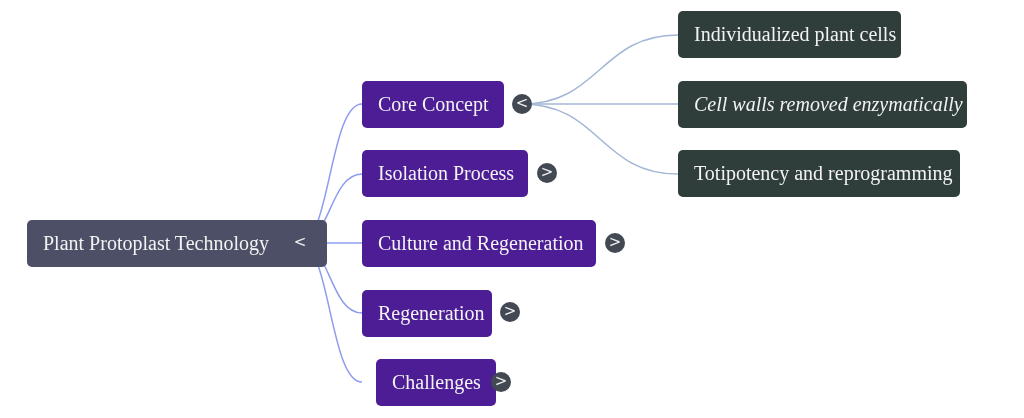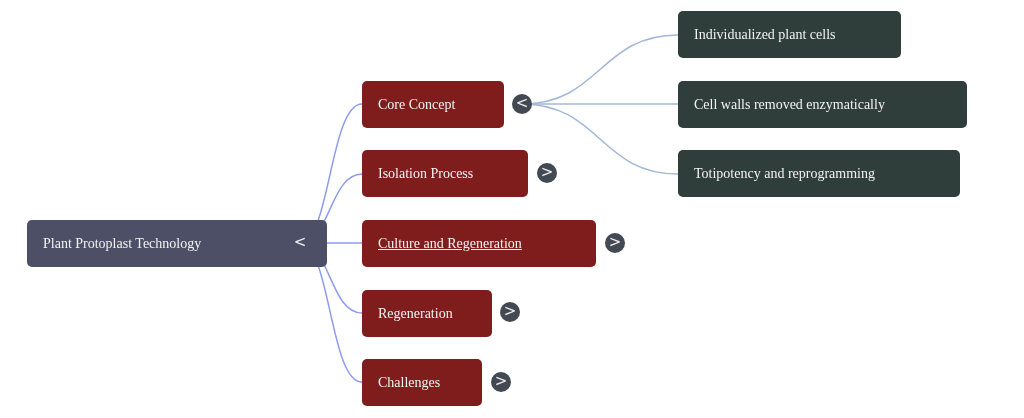--- a/index.html
+++ b/index.html
@@ -1,23 +1,23 @@
 <!DOCTYPE html>
 <html><head>
 <meta charset="utf-8">
 <style>
   html, body { margin:0; padding:0; background:#ffffff; }
   body { width:1024px; height:418px; position:relative; overflow:hidden;
          font-family:"Liberation Serif", "DejaVu Serif", serif; }
   svg.edges { position:absolute; left:0; top:0; width:1024px; height:418px; }
-  .node { position:absolute; box-sizing:border-box; color:#f3f3f3; font-size:14px;
+  .node { position:absolute; box-sizing:border-box; color:#f3f3f3; font-size:20px;
           display:flex; align-items:center; padding-left:16px; border-radius:5px;
           height:47px; white-space:nowrap; }
   .root { background:#4d4f66; }
-  .l1 { background:#7f1d1d; }
+  .l1 { background:#4c1d95; }
   .l2 { background:#2f3e3b; }
   .toggle { position:absolute; width:20px; height:20px; border-radius:50%;
             background:#424953; color:#f0f0f0; font-size:15px; line-height:19px;
             text-align:center; font-family:"DejaVu Sans", sans-serif; cursor:pointer; }
   .toggle.root-t { background:#4d4f66; }
 </style>
 </head>
 <body>
 
 <svg class="edges">
@@ -39,36 +39,36 @@
 <div class="node l1" style="left:362px;top:81px;width:142px;">
   <span>Core Concept</span>
 </div>
 <div class="toggle" style="left:512px;top:94px;">&lt;</div>
 
 <div class="node l1" style="left:362px;top:150px;width:166px;">
   <span>Isolation Process</span>
 </div>
 <div class="toggle" style="left:537px;top:163px;">&gt;</div>
 
-<div class="node l1" style="left:362px;top:220px;width:234px;text-decoration:underline;">
+<div class="node l1" style="left:362px;top:220px;width:234px;">
   <span>Culture and Regeneration</span>
 </div>
 <div class="toggle" style="left:605px;top:233px;">&gt;</div>
 
 <div class="node l1" style="left:362px;top:290px;width:130px;">
   <span>Regeneration</span>
 </div>
 <div class="toggle" style="left:500px;top:302px;">&gt;</div>
 
-<div class="node l1" style="left:362px;top:359px;width:120px;">
+<div class="node l1" style="left:376px;top:359px;width:120px;">
   <span>Challenges</span>
 </div>
 <div class="toggle" style="left:491px;top:372px;">&gt;</div>
 
 <div class="node l2" style="left:678px;top:11px;width:223px;">
   <span>Individualized plant cells</span>
 </div>
-<div class="node l2" style="left:678px;top:81px;width:289px;">
+<div class="node l2" style="left:678px;top:81px;width:289px;font-style:italic;">
   <span>Cell walls removed enzymatically</span>
 </div>
 <div class="node l2" style="left:678px;top:150px;width:282px;">
   <span>Totipotency and reprogramming</span>
 </div>
 
 </body></html>

